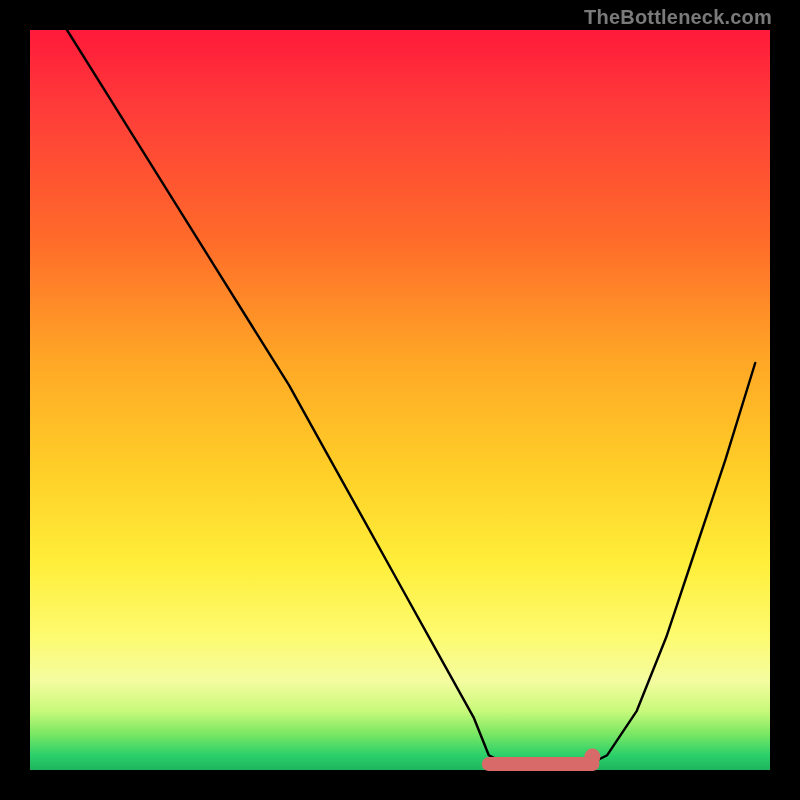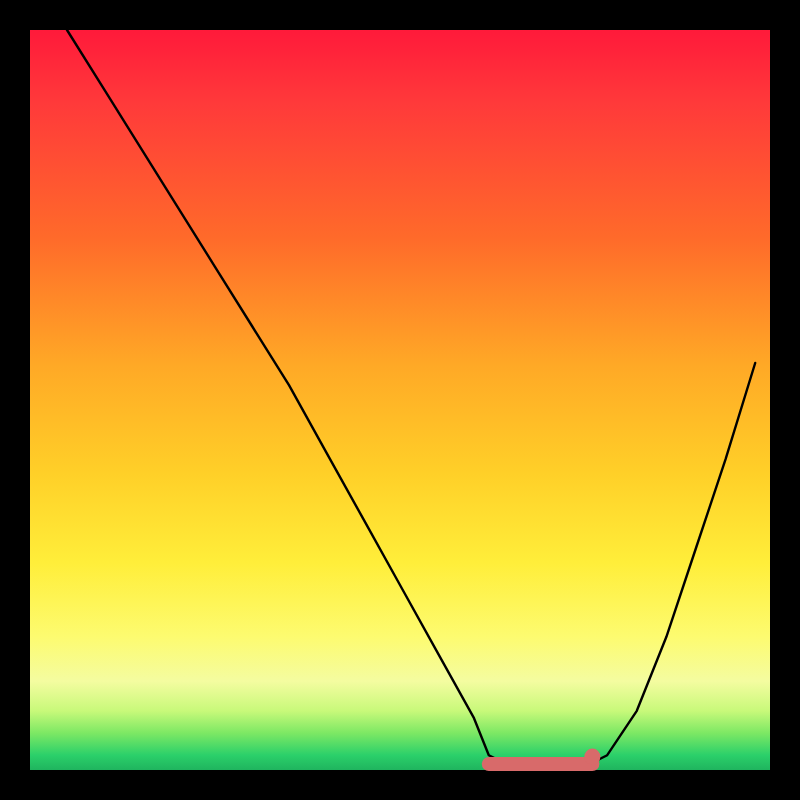--- a/index.html
+++ b/index.html
@@ -72,20 +72,21 @@
     stroke-linecap: round;
   }
   .end-dot {
     fill: #d86a6a;
   }
 </style>
 </head>
 <body>
 
 <div class="frame">
+  <div class="watermark">TheBottleneck.com</div>
 
   <div class="plot-area">
     <svg class="curve" viewBox="0 0 740 740">
       <path class="curve-path" d="M37.0 0.0 L74.0 59.2 L111.0 118.4 L148.0 177.6 L185.0 236.8 L222.0 296.0 L259.0 355.2 L296.0 421.8 L333.0 488.4 L370.0 555.0 L407.0 621.6 L444.0 688.2 L458.8 725.2 L488.4 740.0 L518.0 740.0 L547.6 740.0 L577.2 725.2 L606.8 680.8 L636.4 606.8 L666.0 518.0 L695.6 429.2 L725.2 333.0" id="curvePath"></path>
       <line class="flat-segment" id="flatSeg" x1="458.8" y1="734" x2="562.4" y2="734"></line>
       <circle class="end-dot" id="endDot" r="8" cx="562.4" cy="726.6"></circle>
     </svg>
   </div>
 </div>
 

